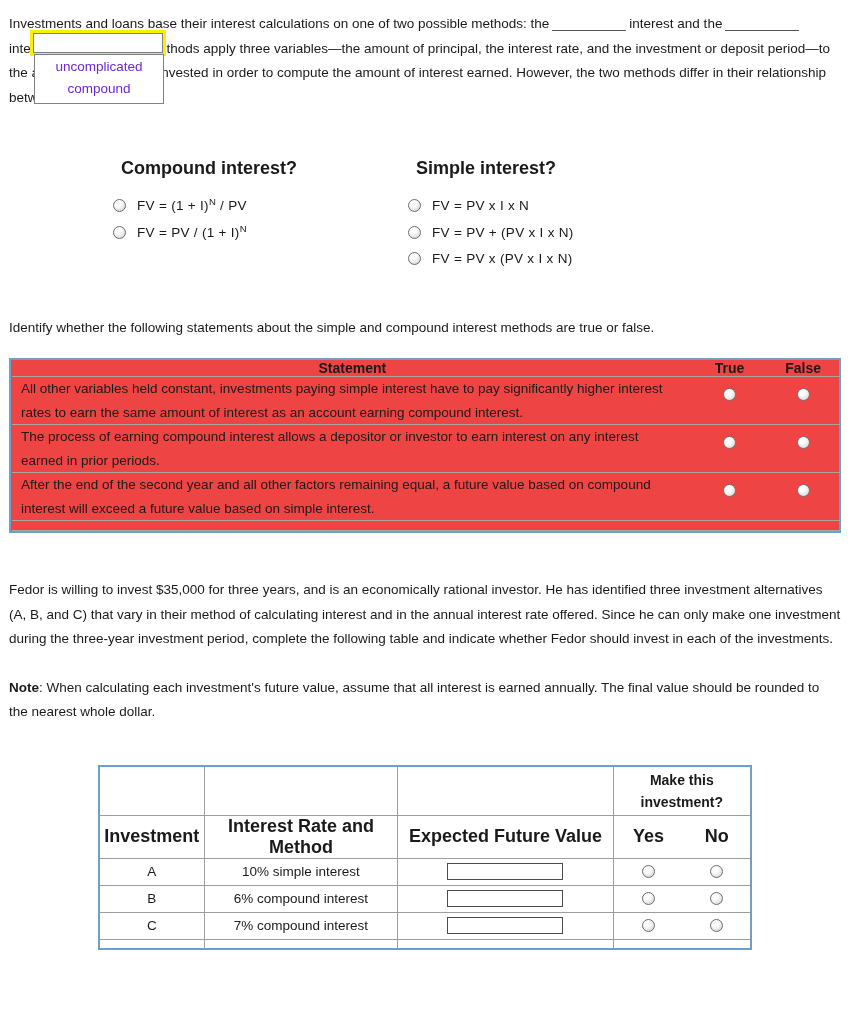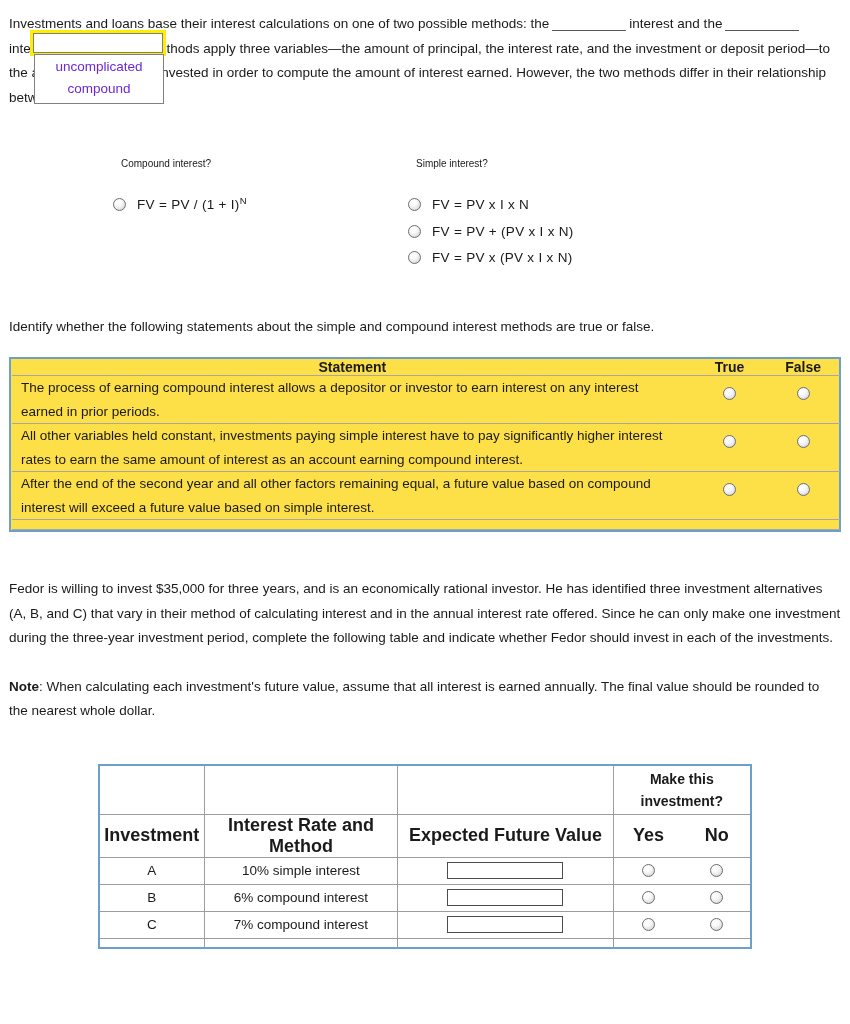--- a/index.html
+++ b/index.html
@@ -94,36 +94,37 @@
     cursor: pointer;
   }
 
   
   .qcols {
     display: flex;
     padding-left: 104px;
   }
   .qcol { width: 295px; }
   .qcol-head {
-    font-size: 10px;
-    margin-bottom: 21px;
+    font-size: 18px;
+    margin-bottom: 12px;
     padding-left: 8px;
+    font-weight: bold;
   }
   .qrow {
     line-height: 22.5px;
     white-space: nowrap;
   }
   .qrow .radio { margin-right: 11px; }
   .formula { font-size: 13.5px; letter-spacing: 0.3px; }
   sup { font-size: 9.5px; vertical-align: 5px; }
 
   
   .tbl-outer {
     border: 2px solid #6d9fcb;
-    background: #fde047;
+    background: #ef4444;
     box-sizing: border-box;
   }
   table.tbl {
     width: 100%;
     border-collapse: collapse;
     font-size: 13.5px;
   }
   table.tbl td, table.tbl th {
     vertical-align: top;
     padding: 0;
@@ -228,20 +229,21 @@
 
   <div class="spacer-24"></div>
 
 
   <div class="spacer-24"></div>
 
   <div class="qcols">
 
     <div class="qcol">
       <div class="qcol-head">Compound interest?</div>
+      <div class="qrow"><span class="radio"></span><span class="formula"><span>FV = (1 + I)</span><sup>N</sup><span> / PV</span></span></div>
       <div class="qrow"><span class="radio"></span><span class="formula"><span>FV = PV / (1 + I)</span><sup>N</sup><span></span></span></div>
     </div>
 
     <div class="qcol">
       <div class="qcol-head">Simple interest?</div>
       <div class="qrow"><span class="radio"></span><span class="formula"><span>FV = PV x I x N</span><sup></sup><span></span></span></div>
       <div class="qrow"><span class="radio"></span><span class="formula"><span>FV = PV + (PV x I x N)</span><sup></sup><span></span></span></div>
       <div class="qrow"><span class="radio"></span><span class="formula"><span>FV = PV x (PV x I x N)</span><sup></sup><span></span></span></div>
     </div>
 
@@ -255,26 +257,26 @@
 
   <div class="tbl-outer">
     <table class="tbl st-table">
       <tbody>
           <tr class="st-head">
         <th class="st-h-stmt">Statement</th>
         <th class="st-h-tf">True</th>
         <th class="st-h-tf">False</th>
       </tr>
       <tr class="st-row">
+        <td class="st-text">All other variables held constant, investments paying simple interest have to pay significantly higher interest rates to earn the same amount of interest as an account earning compound interest.</td>
+        <td class="st-radio"><span class="radio"></span></td>
+        <td class="st-radio"><span class="radio"></span></td>
+      </tr>
+      <tr class="st-row">
         <td class="st-text">The process of earning compound interest allows a depositor or investor to earn interest on any interest earned in prior periods.</td>
-        <td class="st-radio"><span class="radio"></span></td>
-        <td class="st-radio"><span class="radio"></span></td>
-      </tr>
-      <tr class="st-row">
-        <td class="st-text">All other variables held constant, investments paying simple interest have to pay significantly higher interest rates to earn the same amount of interest as an account earning compound interest.</td>
         <td class="st-radio"><span class="radio"></span></td>
         <td class="st-radio"><span class="radio"></span></td>
       </tr>
       <tr class="st-row">
         <td class="st-text">After the end of the second year and all other factors remaining equal, a future value based on compound interest will exceed a future value based on simple interest.</td>
         <td class="st-radio"><span class="radio"></span></td>
         <td class="st-radio"><span class="radio"></span></td>
       </tr>
       <tr class="st-row st-empty">
         <td></td>

